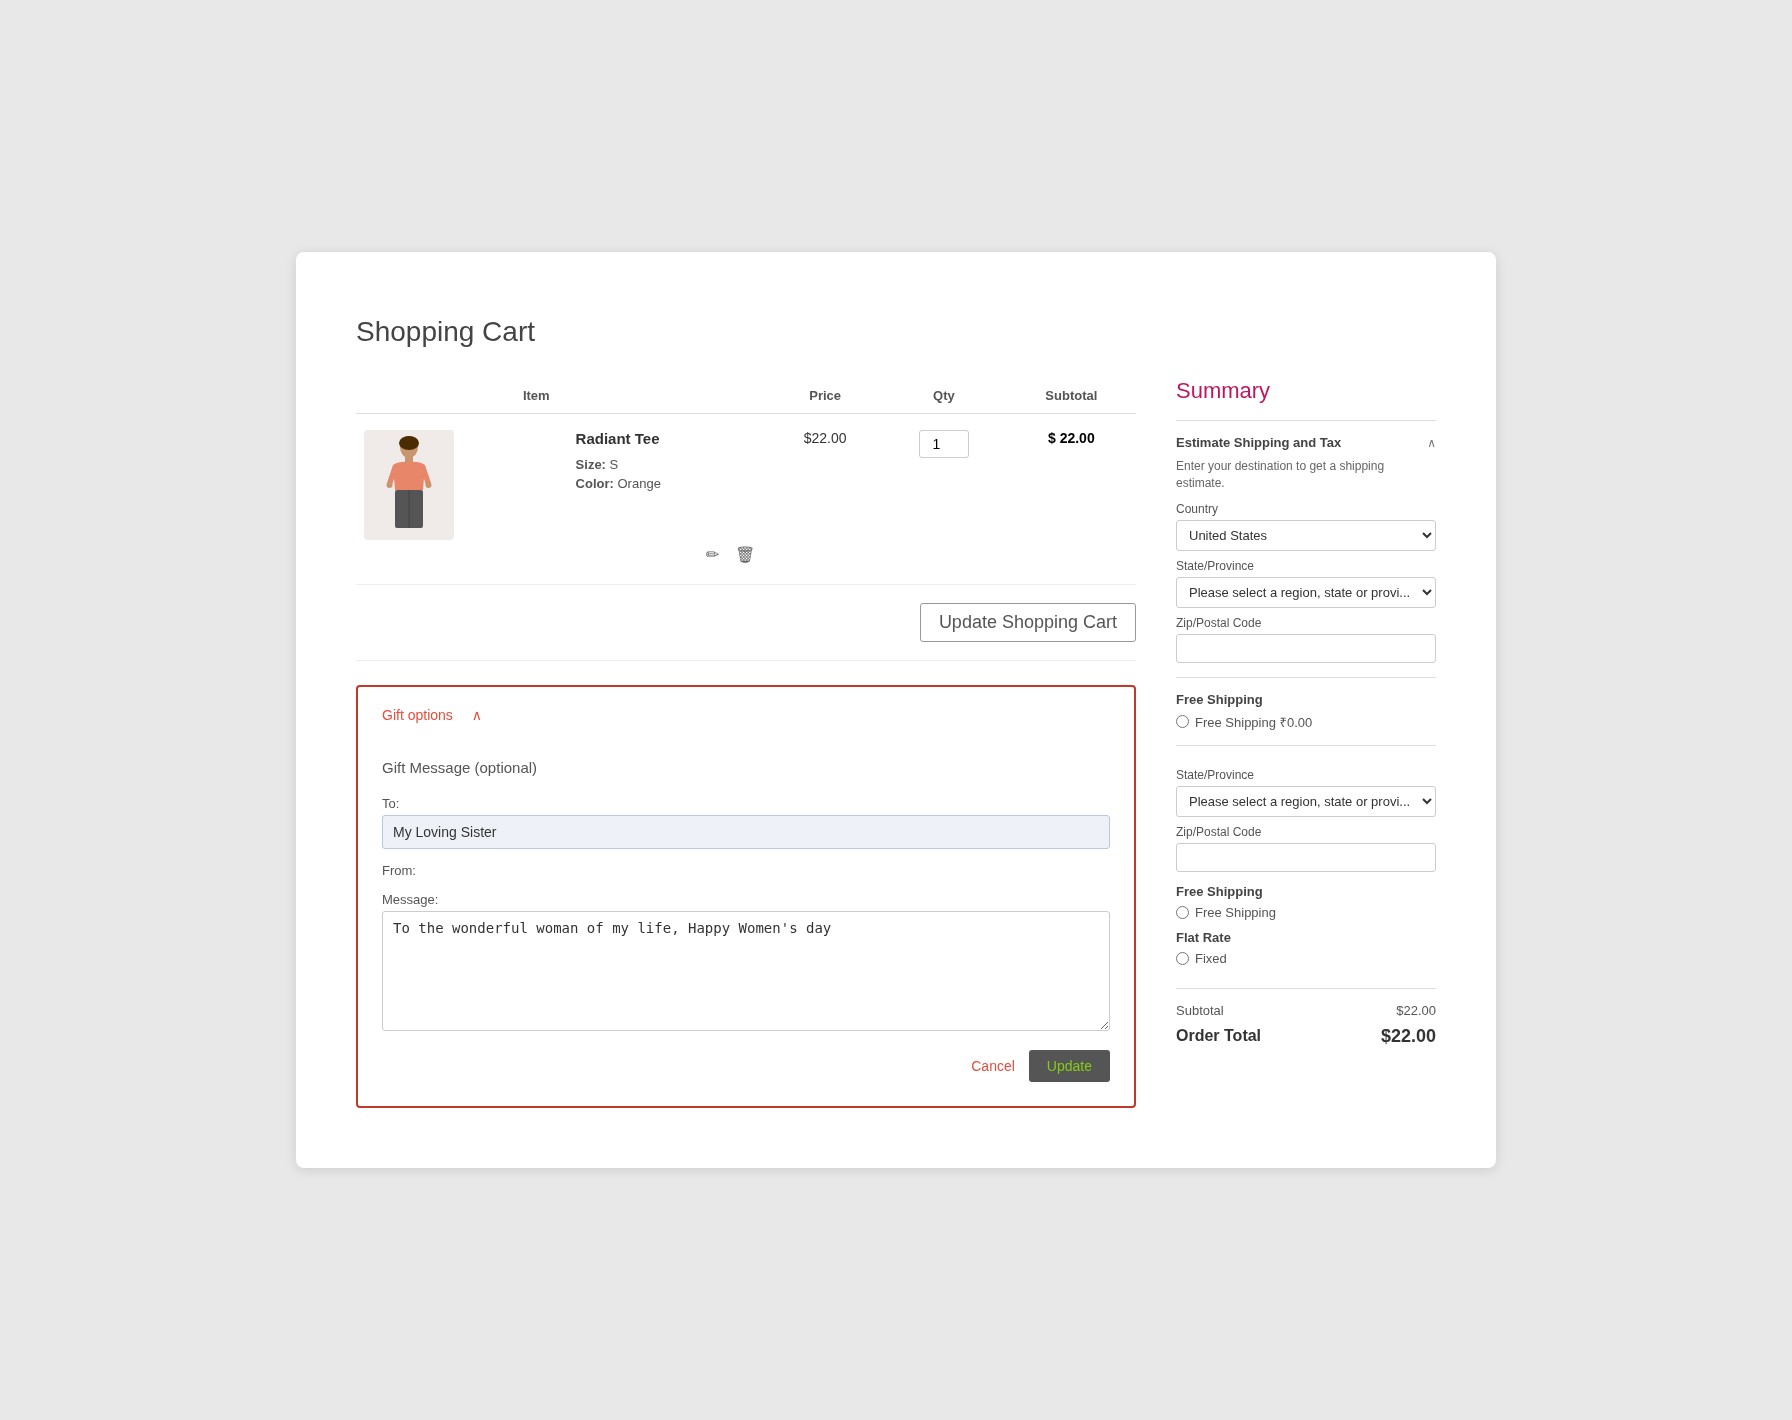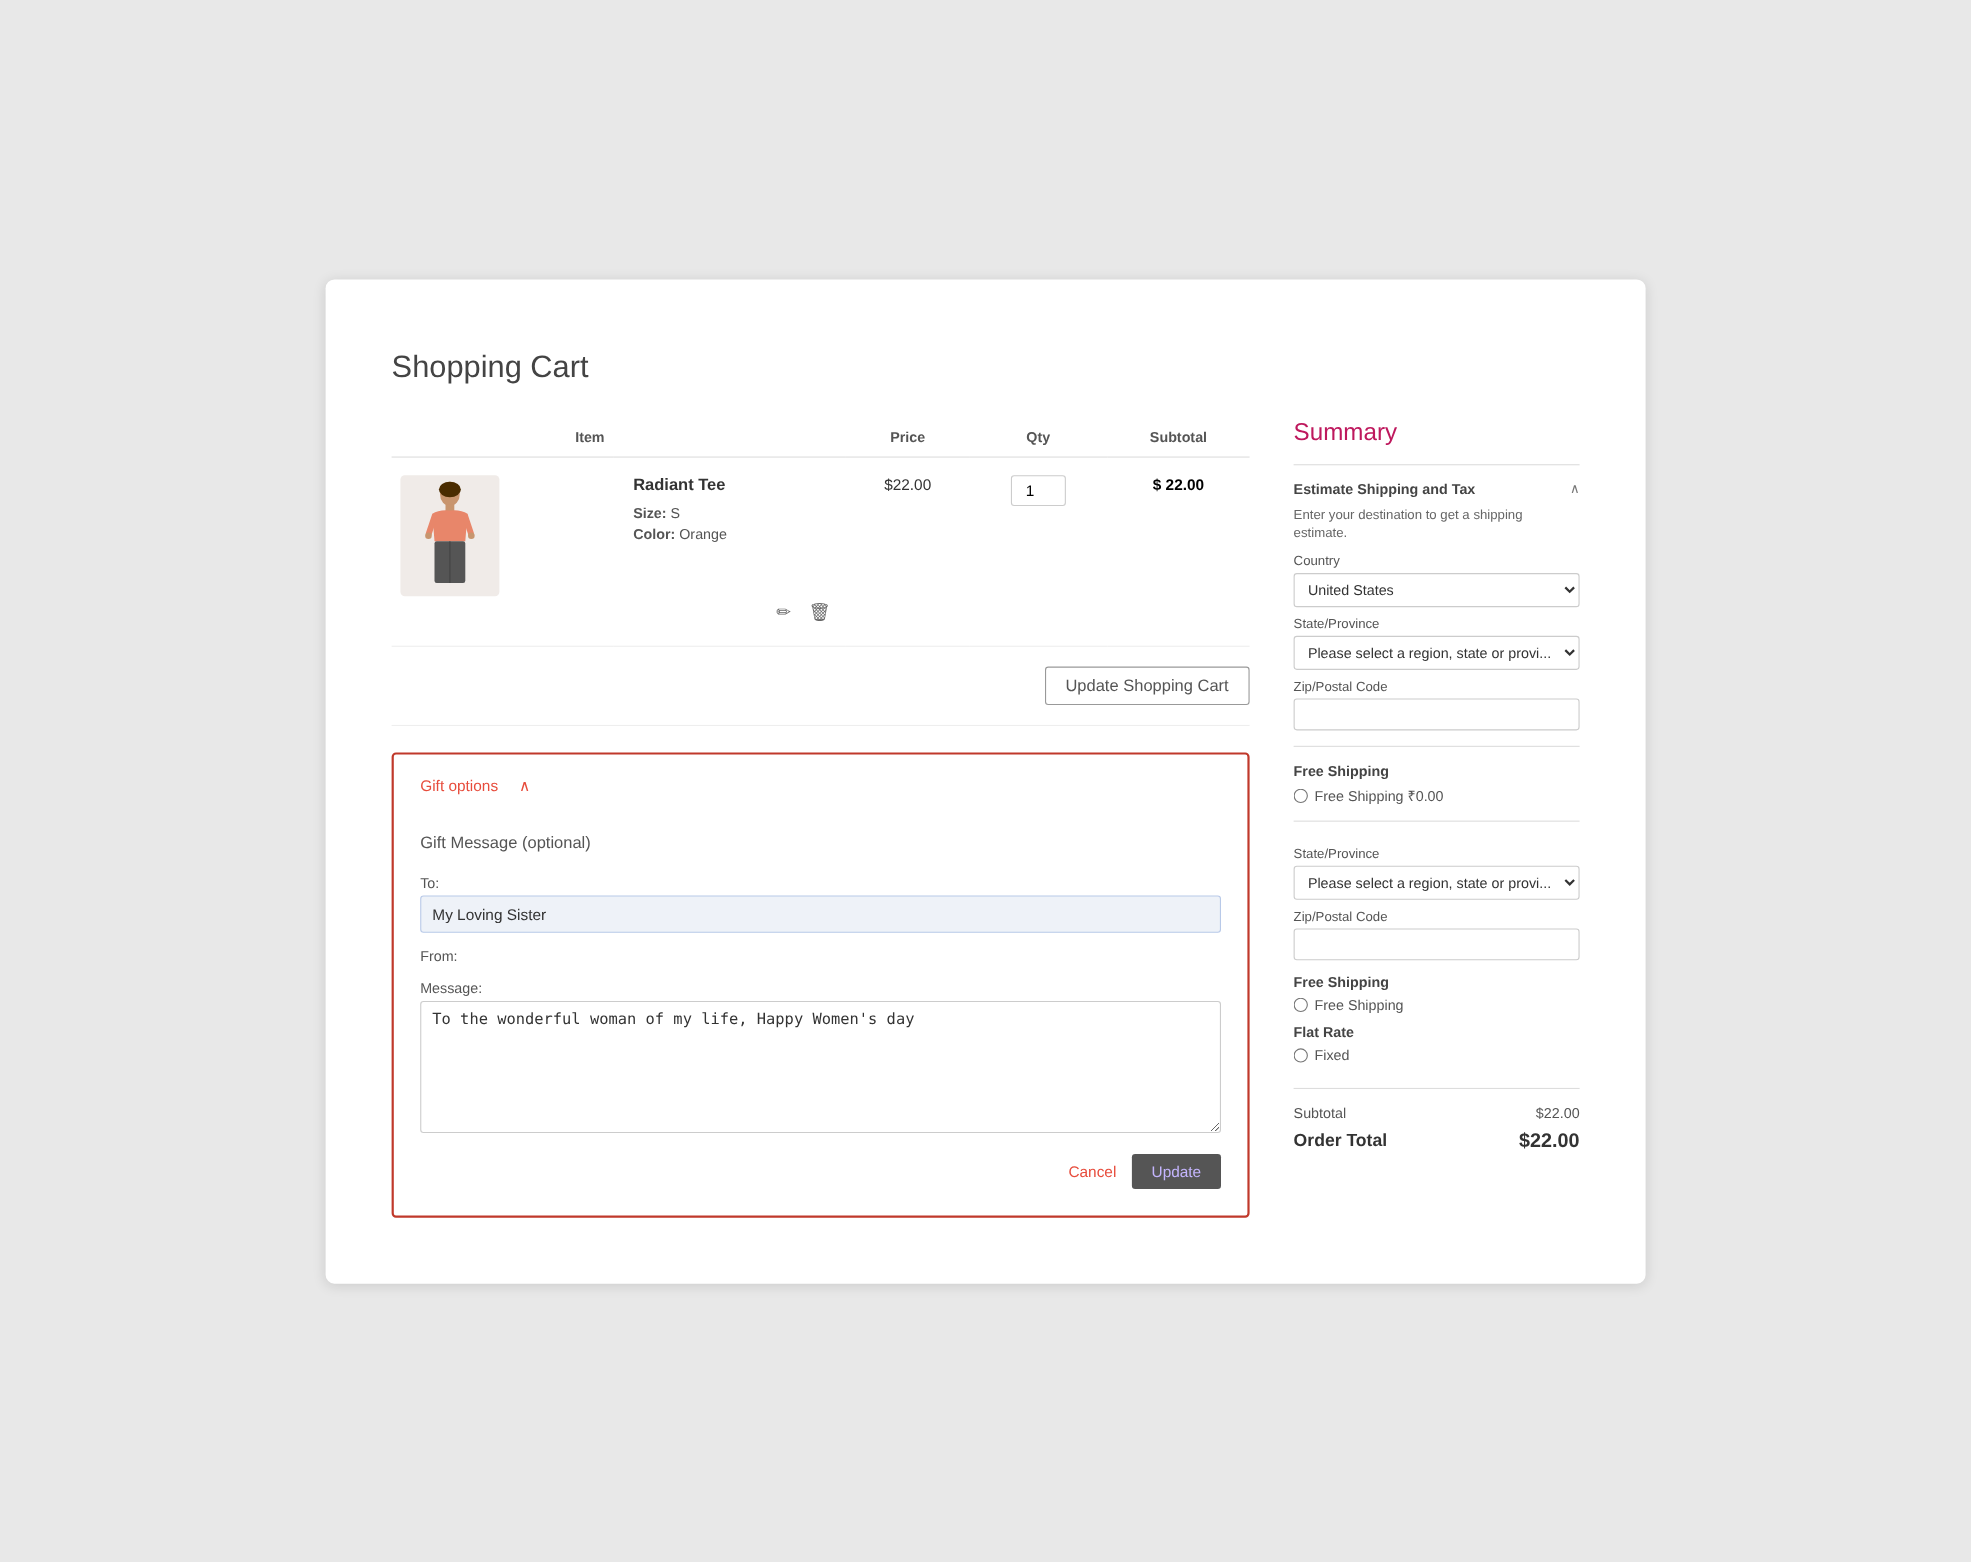--- a/index.html
+++ b/index.html
@@ -126,21 +126,21 @@
     .cart-actions {
       display: flex;
       justify-content: flex-end;
       padding: 18px 0;
       border-bottom: 1px solid #eee;
     }
     .update-cart-btn {
       border: 1px solid #999;
       background: #fff;
       color: #555;
-      font-size: 15px;
+      font-size: 18px;
       padding: 8px 18px;
       border-radius: 3px;
       cursor: pointer;
     }
     
     .gift-options-section {
       border: 2px solid #c0392b;
       border-radius: 4px;
       margin-top: 24px;
       padding: 20px 24px 24px 24px;
@@ -201,21 +201,21 @@
     .cancel-link {
       color: #e74c3c;
       background: none;
       border: none;
       font-size: 14px;
       cursor: pointer;
       text-decoration: none;
     }
     .update-btn {
       background: #555;
-      color: #c4b5fd;
+      color: #84cc16;
       border: none;
       border-radius: 3px;
       padding: 8px 18px;
       font-size: 14px;
       cursor: pointer;
     }
     
     .summary-panel {
       width: 260px;
       flex-shrink: 0;

